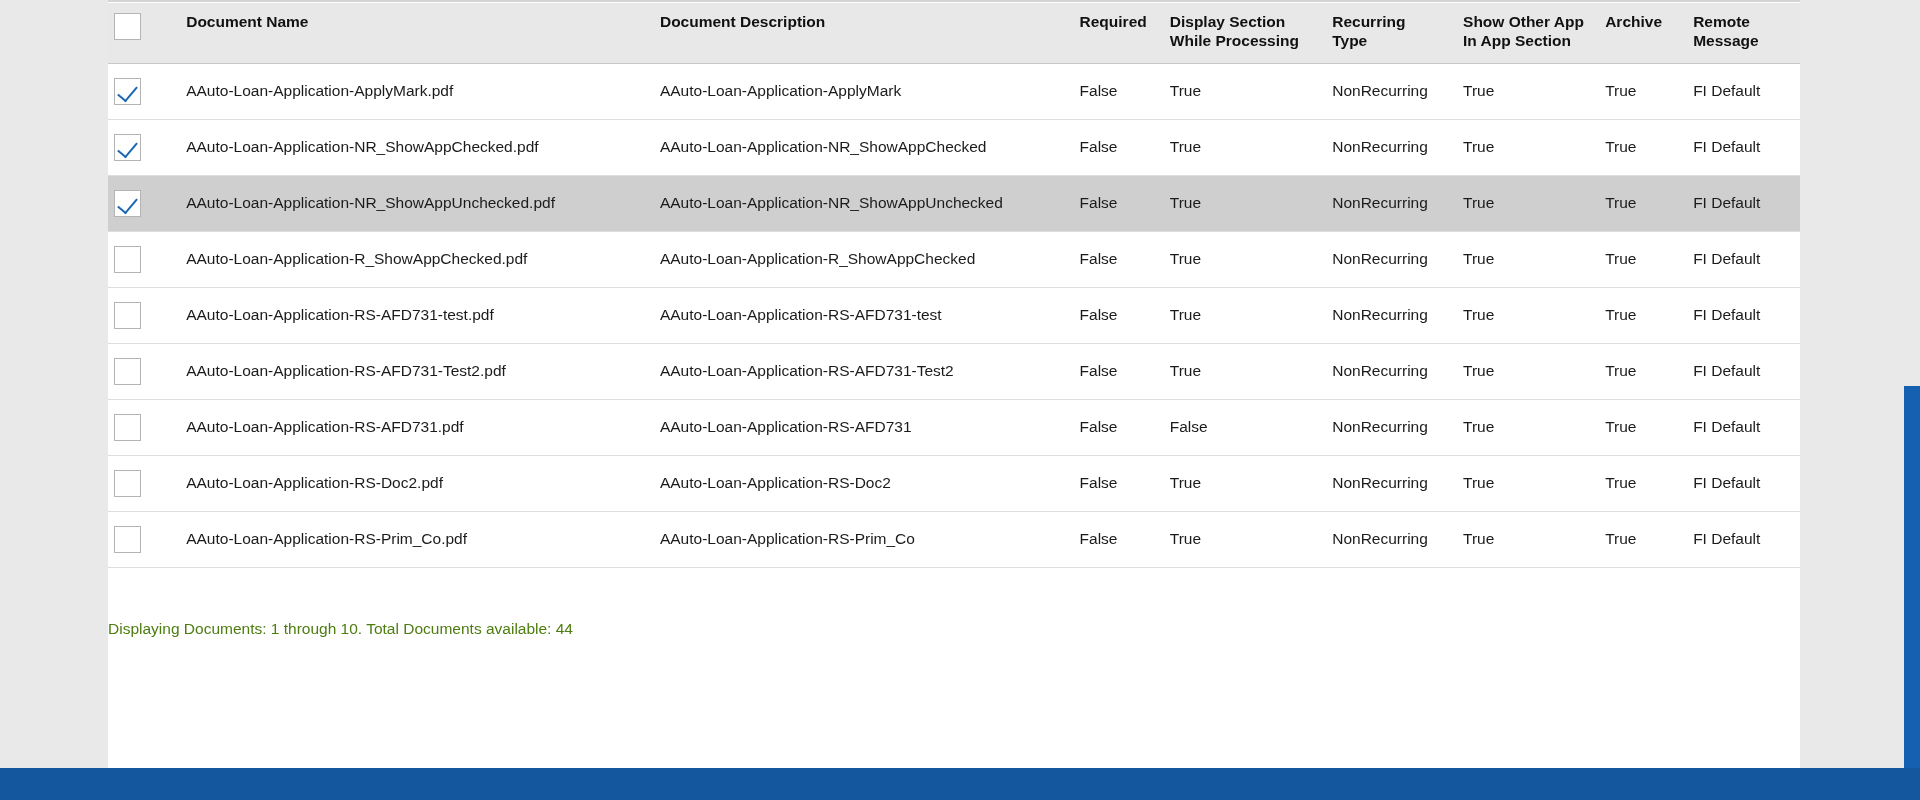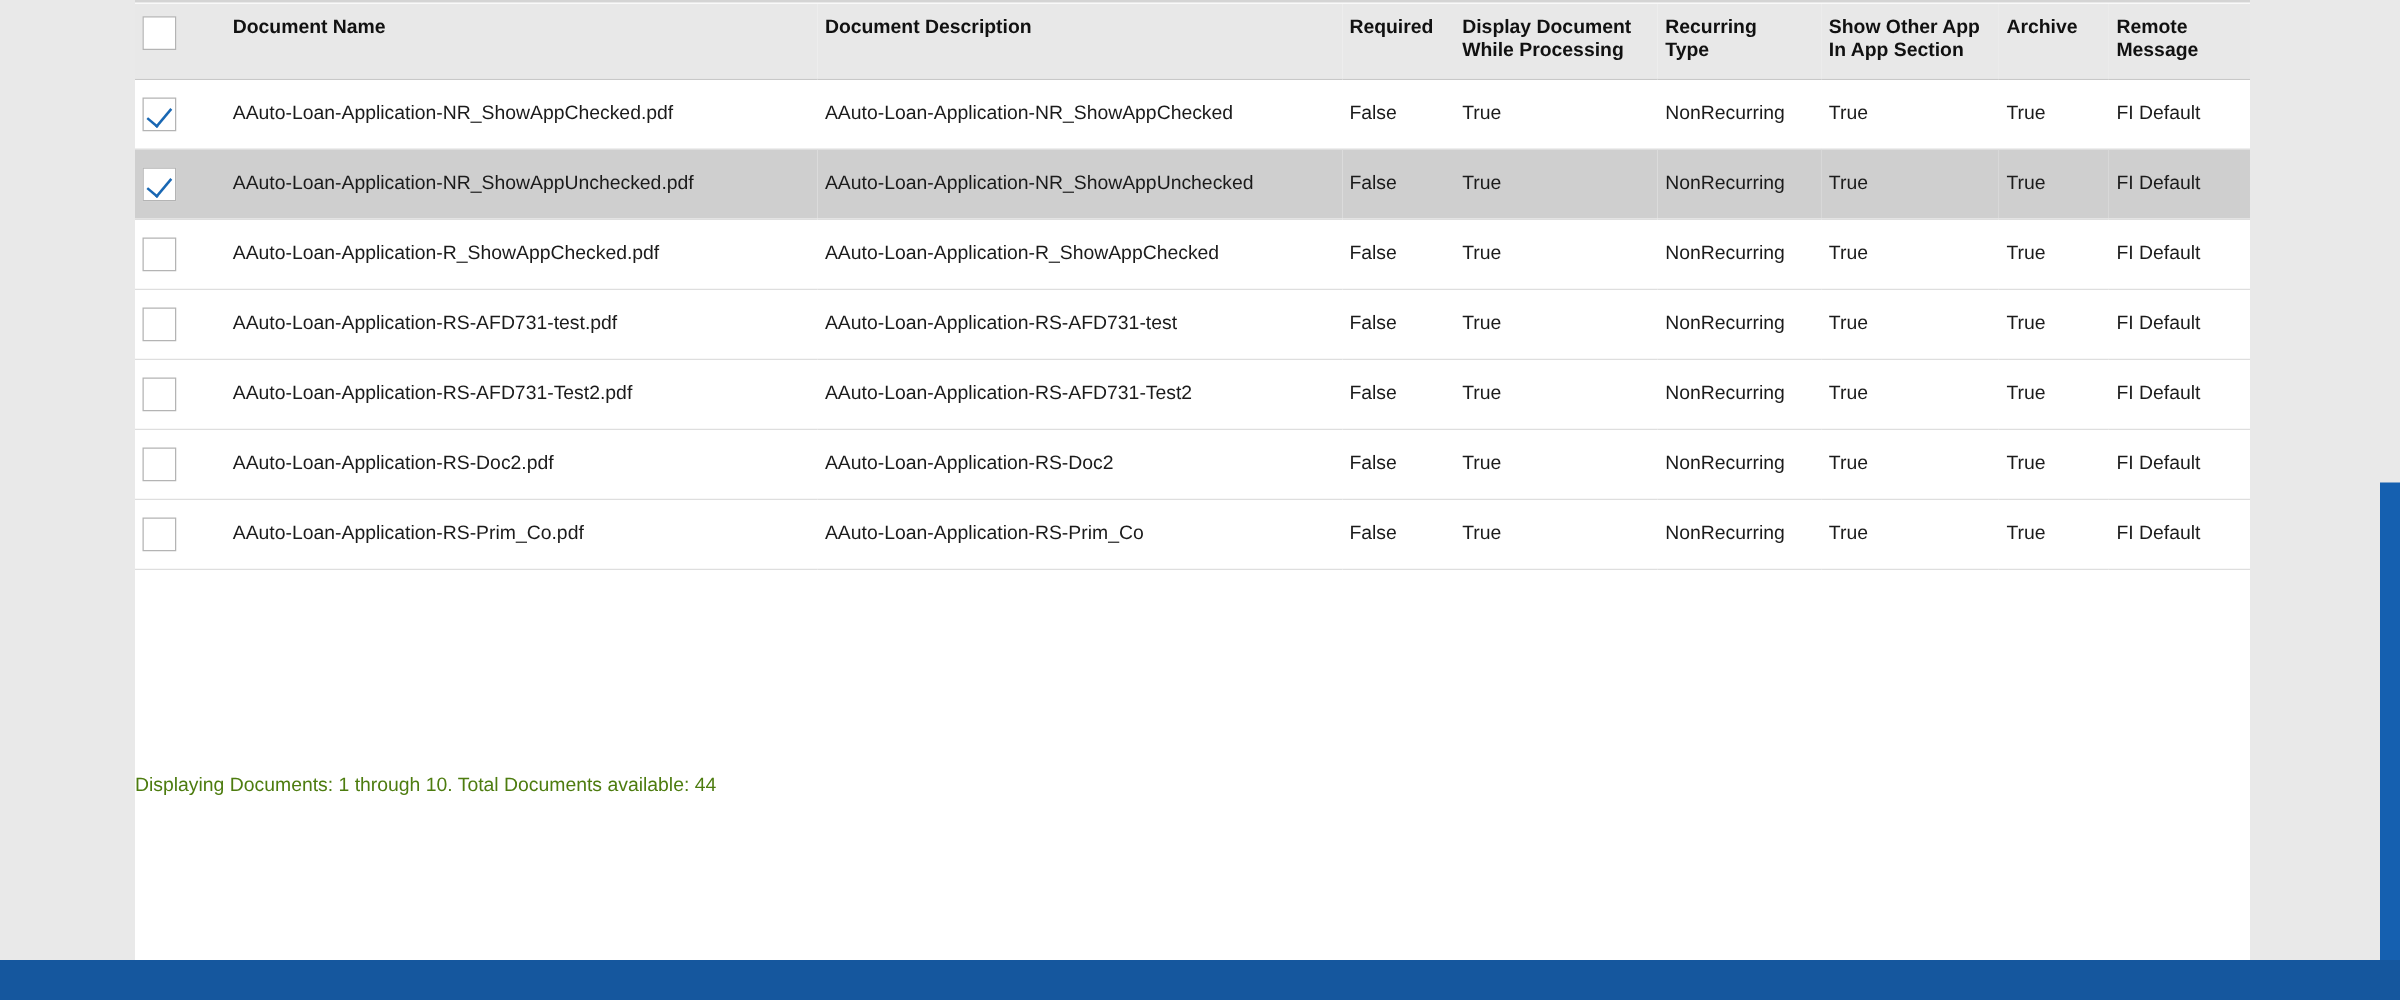--- a/index.html
+++ b/index.html
@@ -212,21 +212,21 @@
             <th class="th-name">
               <span>Document Name</span>
             </th>
             <th>
               <span>Document Description</span>
             </th>
             <th>
               <span>Required</span>
             </th>
             <th>
-              <div>Display Document</div>
+              <div>Display Section</div>
               <div>While Processing</div>
             </th>
             <th>
               <div>Recurring</div>
               <div>Type</div>
             </th>
             <th>
               <div>Show Other App</div>
               <div>In App Section</div>
             </th>
@@ -237,20 +237,33 @@
               <div>Remote</div>
               <div>Message</div>
             </th>
           </tr>
         </thead>
         <tbody id="table-body">
             <tr>
               <td class="td-check">
                 <span class="cbox checked"></span>
               </td>
+              <td class="td-name">AAuto-Loan-Application-ApplyMark.pdf</td>
+              <td>AAuto-Loan-Application-ApplyMark</td>
+              <td>False</td>
+              <td>True</td>
+              <td>NonRecurring</td>
+              <td>True</td>
+              <td>True</td>
+              <td>FI Default</td>
+            </tr>
+            <tr>
+              <td class="td-check">
+                <span class="cbox checked"></span>
+              </td>
               <td class="td-name">AAuto-Loan-Application-NR_ShowAppChecked.pdf</td>
               <td>AAuto-Loan-Application-NR_ShowAppChecked</td>
               <td>False</td>
               <td>True</td>
               <td>NonRecurring</td>
               <td>True</td>
               <td>True</td>
               <td>FI Default</td>
             </tr>
             <tr class="selected">
@@ -293,20 +306,33 @@
               <td>FI Default</td>
             </tr>
             <tr>
               <td class="td-check">
                 <span class="cbox"></span>
               </td>
               <td class="td-name">AAuto-Loan-Application-RS-AFD731-Test2.pdf</td>
               <td>AAuto-Loan-Application-RS-AFD731-Test2</td>
               <td>False</td>
               <td>True</td>
+              <td>NonRecurring</td>
+              <td>True</td>
+              <td>True</td>
+              <td>FI Default</td>
+            </tr>
+            <tr>
+              <td class="td-check">
+                <span class="cbox"></span>
+              </td>
+              <td class="td-name">AAuto-Loan-Application-RS-AFD731.pdf</td>
+              <td>AAuto-Loan-Application-RS-AFD731</td>
+              <td>False</td>
+              <td>False</td>
               <td>NonRecurring</td>
               <td>True</td>
               <td>True</td>
               <td>FI Default</td>
             </tr>
             <tr>
               <td class="td-check">
                 <span class="cbox"></span>
               </td>
               <td class="td-name">AAuto-Loan-Application-RS-Doc2.pdf</td>

